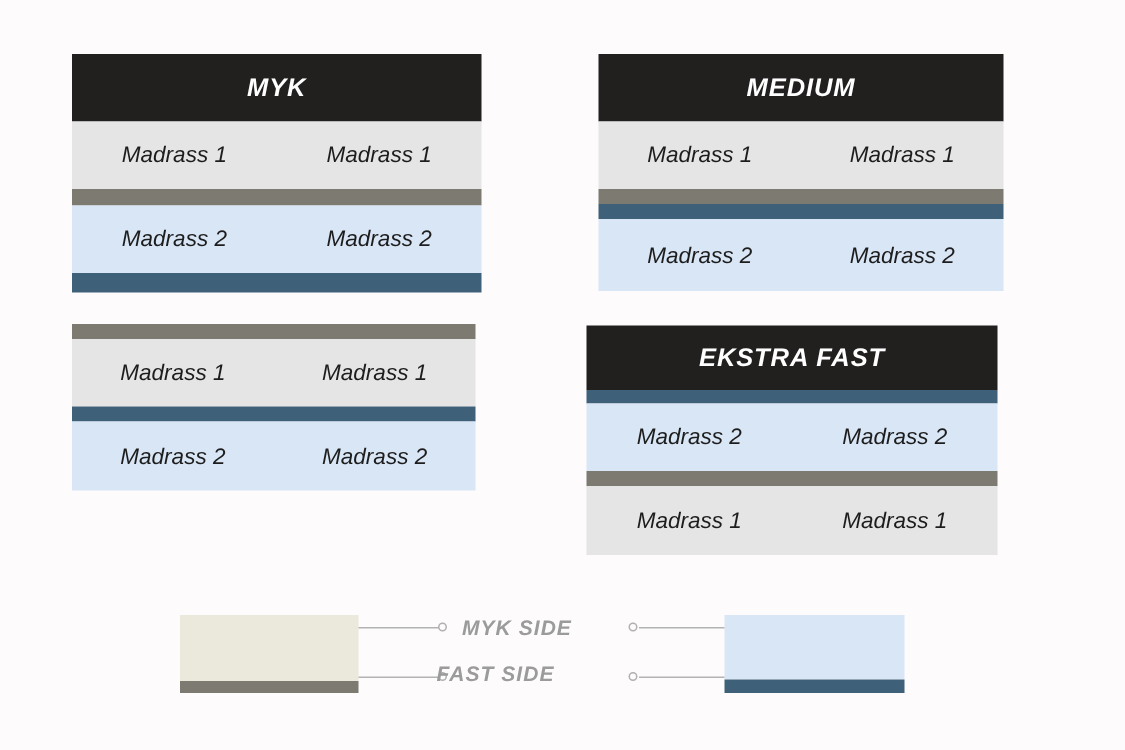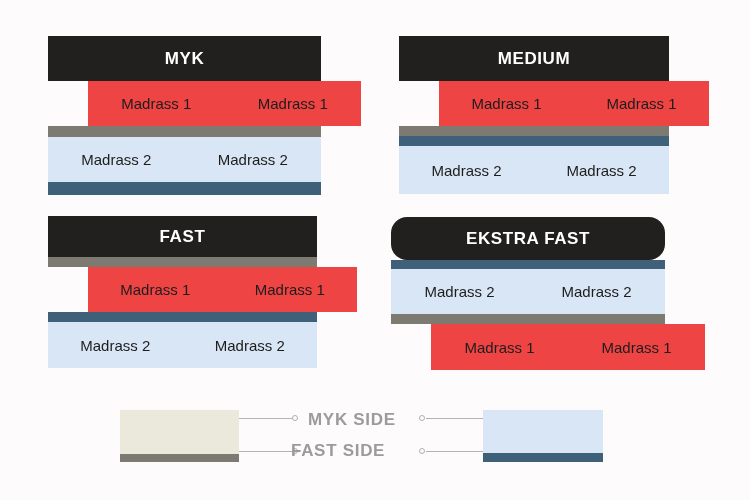--- a/index.html
+++ b/index.html
@@ -12,20 +12,21 @@
     background: #fdfbfc;
     font-family: "Liberation Sans", sans-serif;
     overflow: hidden;
     position: relative;
   }
 
   .canvas {
     position: relative;
     width: 750px;
     height: 500px;
+    font-style: italic;
   }
 
   
   .card {
     position: absolute;
     box-sizing: border-box;
   }
   .card-header {
     background: #221f1f;
     color: #ffffff;
@@ -36,21 +37,21 @@
     justify-content: center;
     width: 100%;
     box-sizing: border-box;
   }
   .layer {
     width: 100%;
     display: flex;
     align-items: center;
     box-sizing: border-box;
   }
-  .layer-cream { background: #ef4444; margin-left: 40px; }
+  .layer-cream { background: #e5e5e5; }
   .layer-blue  { background: #d9e6f6; }
   .bar-gray    { background: #7d7a72; width: 100%; }
   .bar-navy    { background: #3e6079; width: 100%; }
 
   .layer-labels {
     display: flex;
     width: 100%;
     box-sizing: border-box;
     color: #1d1d1d;
   }
@@ -62,21 +63,21 @@
     position: absolute;
     box-sizing: border-box;
   }
   .legend-swatch .fill { width: 100%; }
   .legend-swatch .base { width: 100%; }
 
   .legend-label {
     position: absolute;
     color: #9b9b9b;
     font-weight: bold;
-    font-size: 17px;
+    font-size: 14px;
     letter-spacing: 0.7px;
     white-space: nowrap;
   }
 
   .leader {
     position: absolute;
     background: #b3b3b3;
     height: 1px;
   }
   .node {
@@ -128,41 +129,38 @@
     <div class="bar-navy" style="height:10px;"></div>
     <div class="layer layer-blue" style="height:48px;">
       <div class="layer-labels" style="font-size:15px;">
         <span>Madrass 2</span>
         <span>Madrass 2</span>
       </div>
     </div>
   </div>
 
   <div class="card" style="left:48px; top:216px; width:269px;">
-    <div class="card-header" style="height:41px; font-size:17px;">
-      <span>FAST</span>
-    </div>
     <div class="bar-gray" style="height:10px;"></div>
     <div class="layer layer-cream" style="height:45px;">
       <div class="layer-labels" style="font-size:15px;">
         <span>Madrass 1</span>
         <span>Madrass 1</span>
       </div>
     </div>
     <div class="bar-navy" style="height:10px;"></div>
     <div class="layer layer-blue" style="height:46px;">
       <div class="layer-labels" style="font-size:15px;">
         <span>Madrass 2</span>
         <span>Madrass 2</span>
       </div>
     </div>
   </div>
 
   <div class="card" style="left:391px; top:217px; width:274px;">
-    <div class="card-header" style="height:43px; font-size:17px;border-radius:16px;">
+    <div class="card-header" style="height:43px; font-size:17px;">
       <span>EKSTRA FAST</span>
     </div>
     <div class="bar-navy" style="height:9px;"></div>
     <div class="layer layer-blue" style="height:45px;">
       <div class="layer-labels" style="font-size:15px;">
         <span>Madrass 2</span>
         <span>Madrass 2</span>
       </div>
     </div>
     <div class="bar-gray" style="height:10px;"></div>

